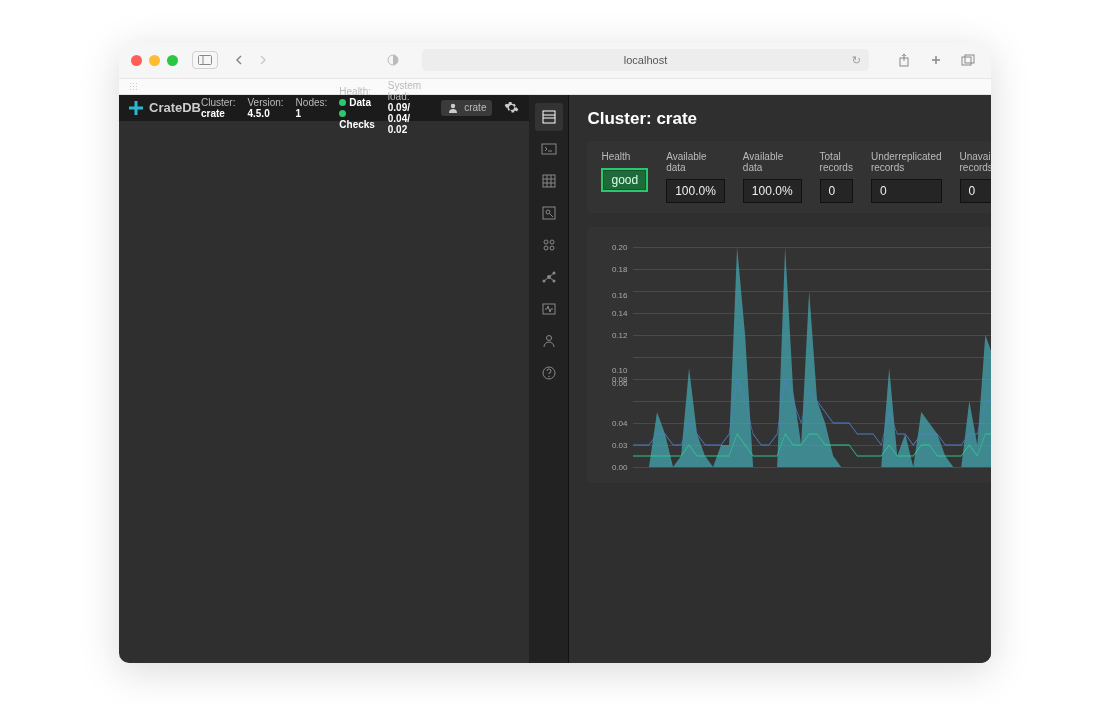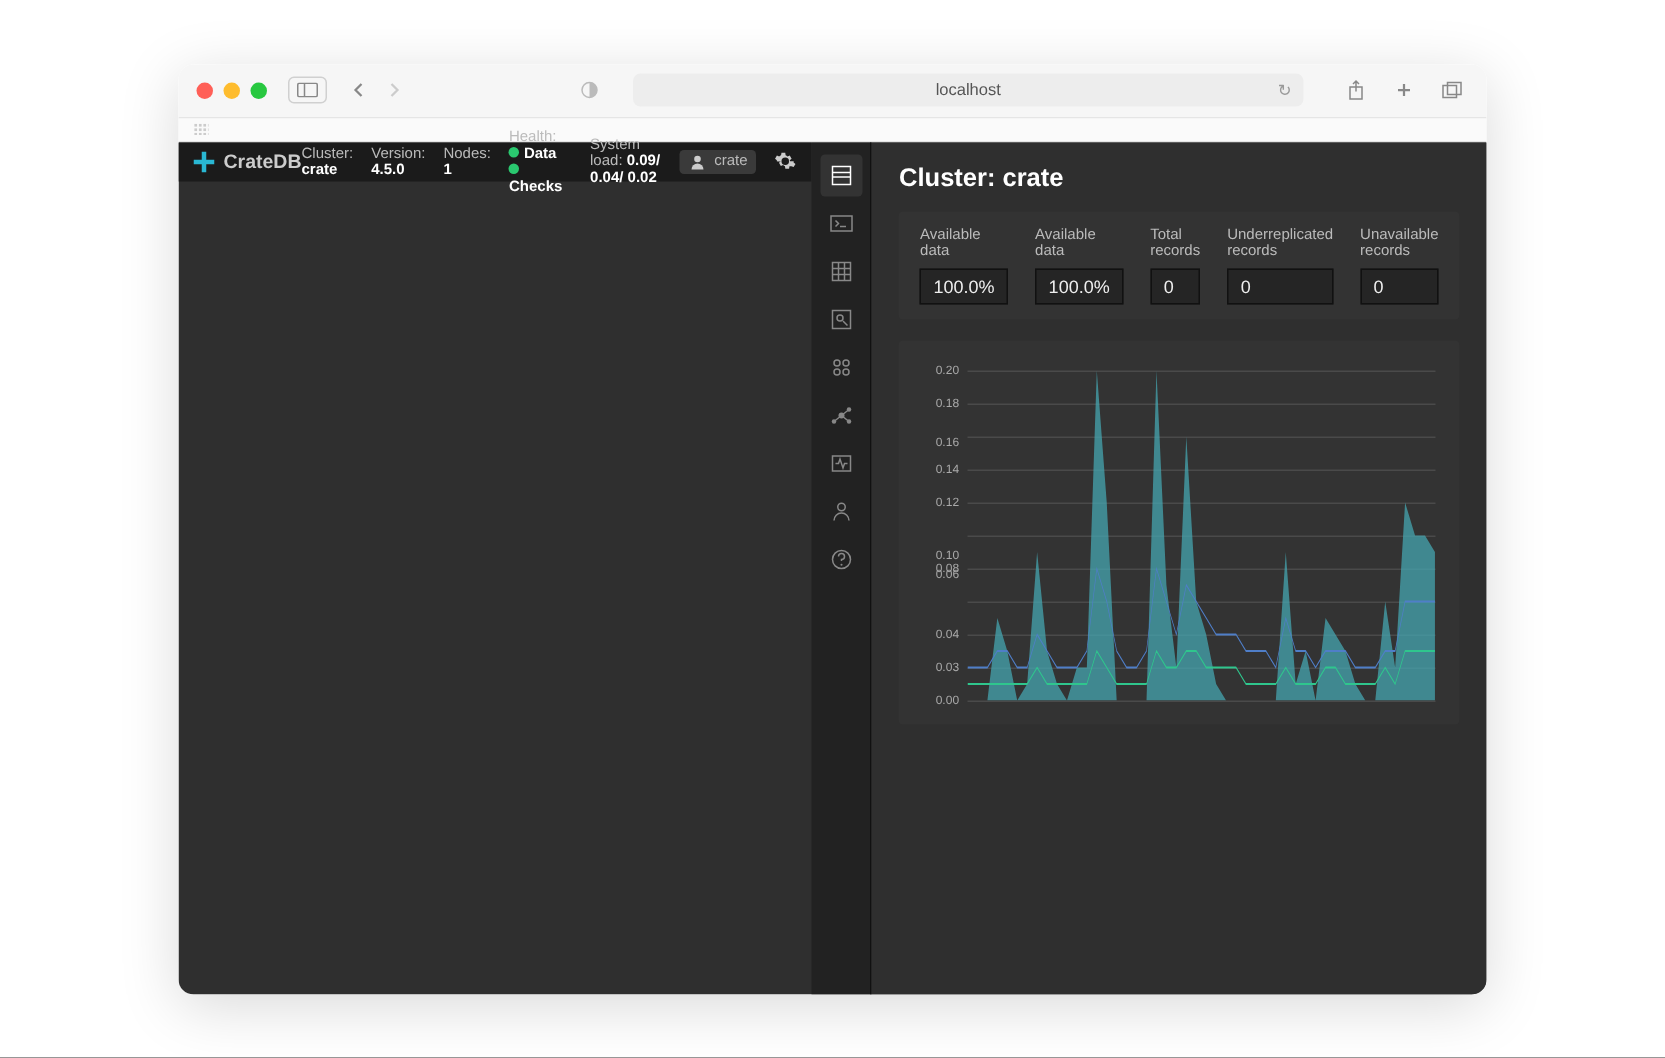--- a/index.html
+++ b/index.html
@@ -305,20 +305,24 @@
               <circle cx="8" cy="11.5" r="0.7" fill="currentColor"></circle>
             </svg>
         </div>
       </div>
 
       <div class="main">
         <div class="page-title">Cluster: crate</div>
 
         <div class="panel">
           <div class="health-row">
+            <div class="metric">
+              <div class="metric-label">Health</div>
+              <div class="metric-box health-good">good</div>
+            </div>
             <div class="metric">
               <div class="metric-label">Available data</div>
               <div class="metric-box">100.0%</div>
             </div>
             <div class="metric">
               <div class="metric-label">Available data</div>
               <div class="metric-box">100.0%</div>
             </div>
             <div class="metric">
               <div class="metric-label">Total records</div>

